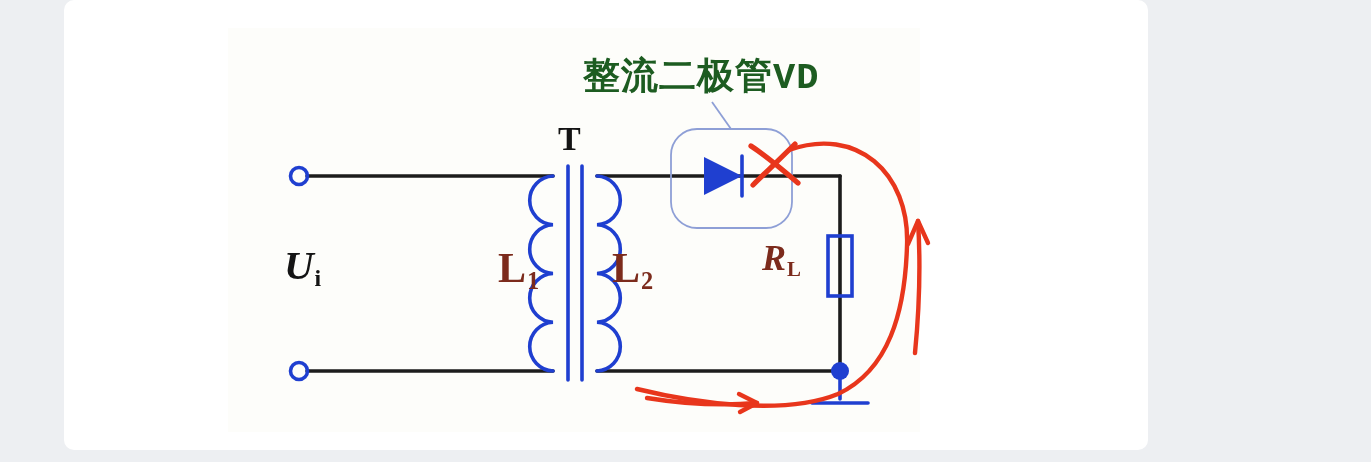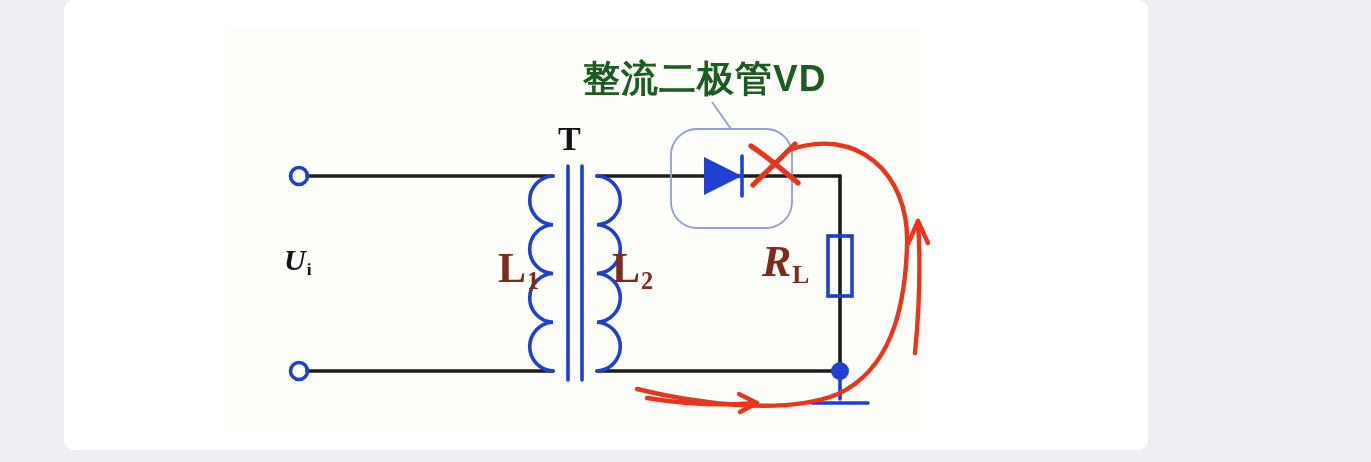--- a/index.html
+++ b/index.html
@@ -24,26 +24,26 @@
   .blue{stroke:var(--component-blue);stroke-width:3.6;fill:none;stroke-linecap:round}
   .blue-fill{fill:var(--component-blue);stroke:none}
   .callout{stroke:var(--callout-border);stroke-width:1.8;fill:none}
   .red{stroke:var(--annotation-red);stroke-width:4.4;fill:none;stroke-linecap:round;stroke-linejoin:round}
   .red-x{stroke-width:5.2}
 
   
   .lbl{position:absolute;font-weight:bold;line-height:1;white-space:nowrap;color:#141414}
   .lbl sub{font-size:0.58em;vertical-align:-0.28em;margin-left:1px;font-style:normal}
   .green-title{font-size:37px;color:var(--title-green);letter-spacing:1px;
-               font-family:Liberation Sans, sans-serif}
+               font-family:Liberation Mono, monospace}
   .t-label{font-size:34px}
-  .u-label{font-size:30px}
+  .u-label{font-size:41px}
   .u-label i{font-style:italic}
   .winding-label{font-size:42px;color:var(--winding-label-maroon)}
-  .r-label{font-size:44px;color:var(--winding-label-maroon)}
+  .r-label{font-size:36px;color:var(--winding-label-maroon)}
   .r-label i{font-style:italic}
 </style>
 </head>
 <body style="background: rgb(237, 239, 242);">
 
 <div class="panel"></div>
 <div class="image-area"></div>
 
 <svg class="overlay" viewBox="0 0 1371 462">
 

